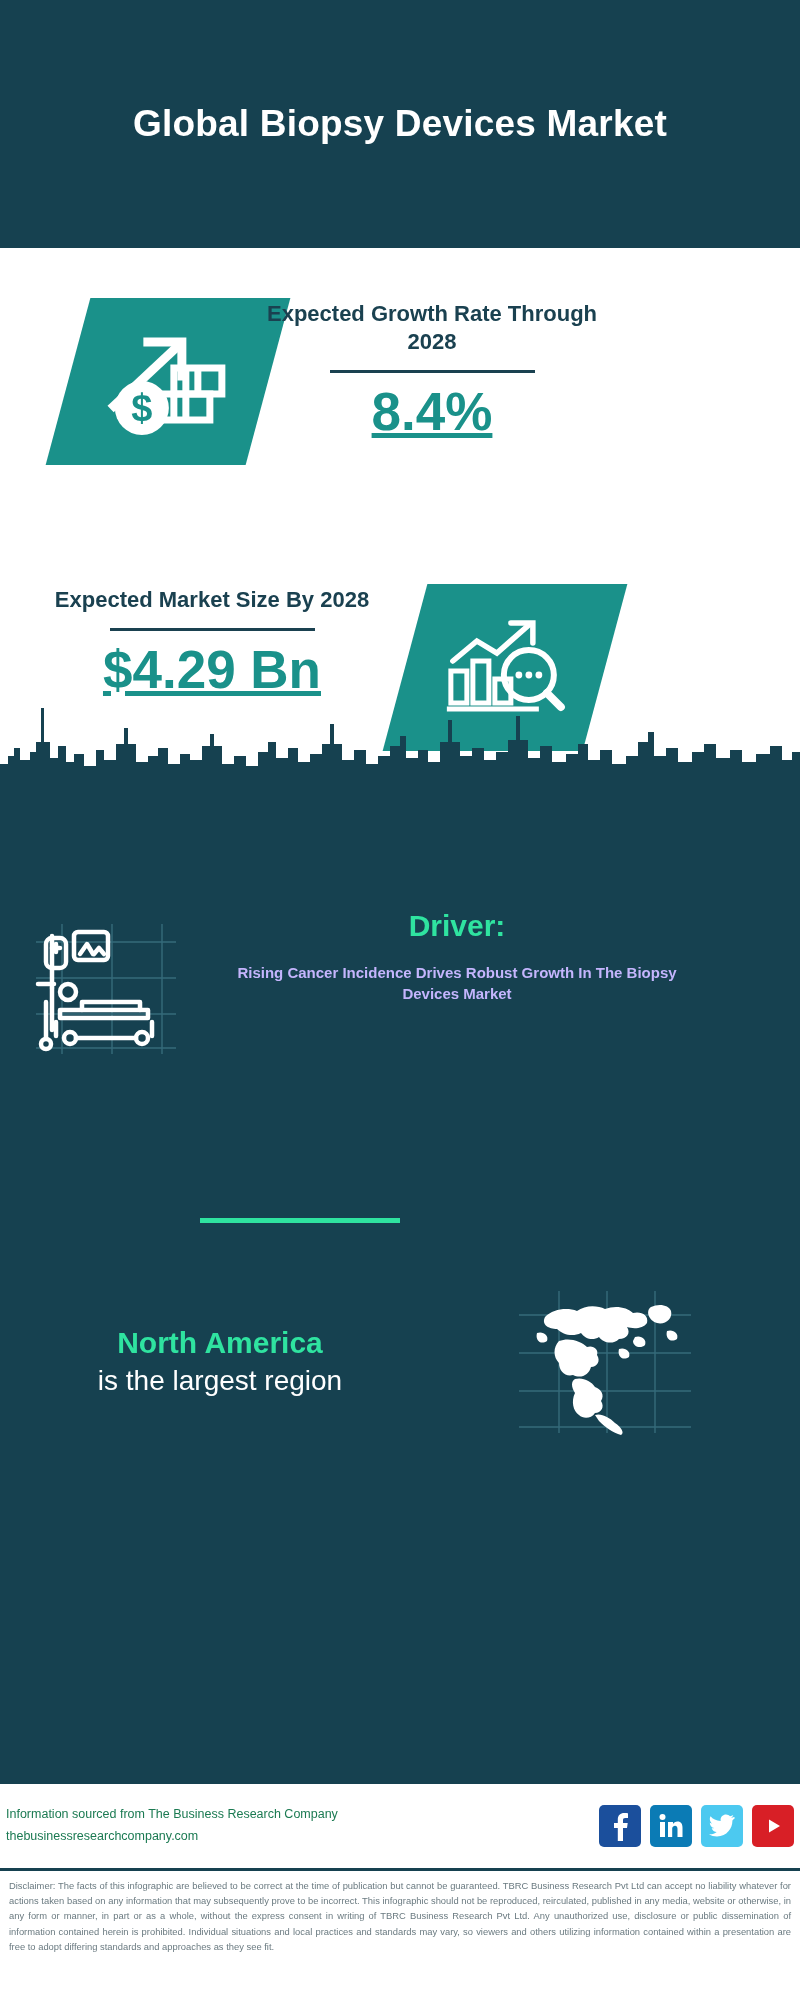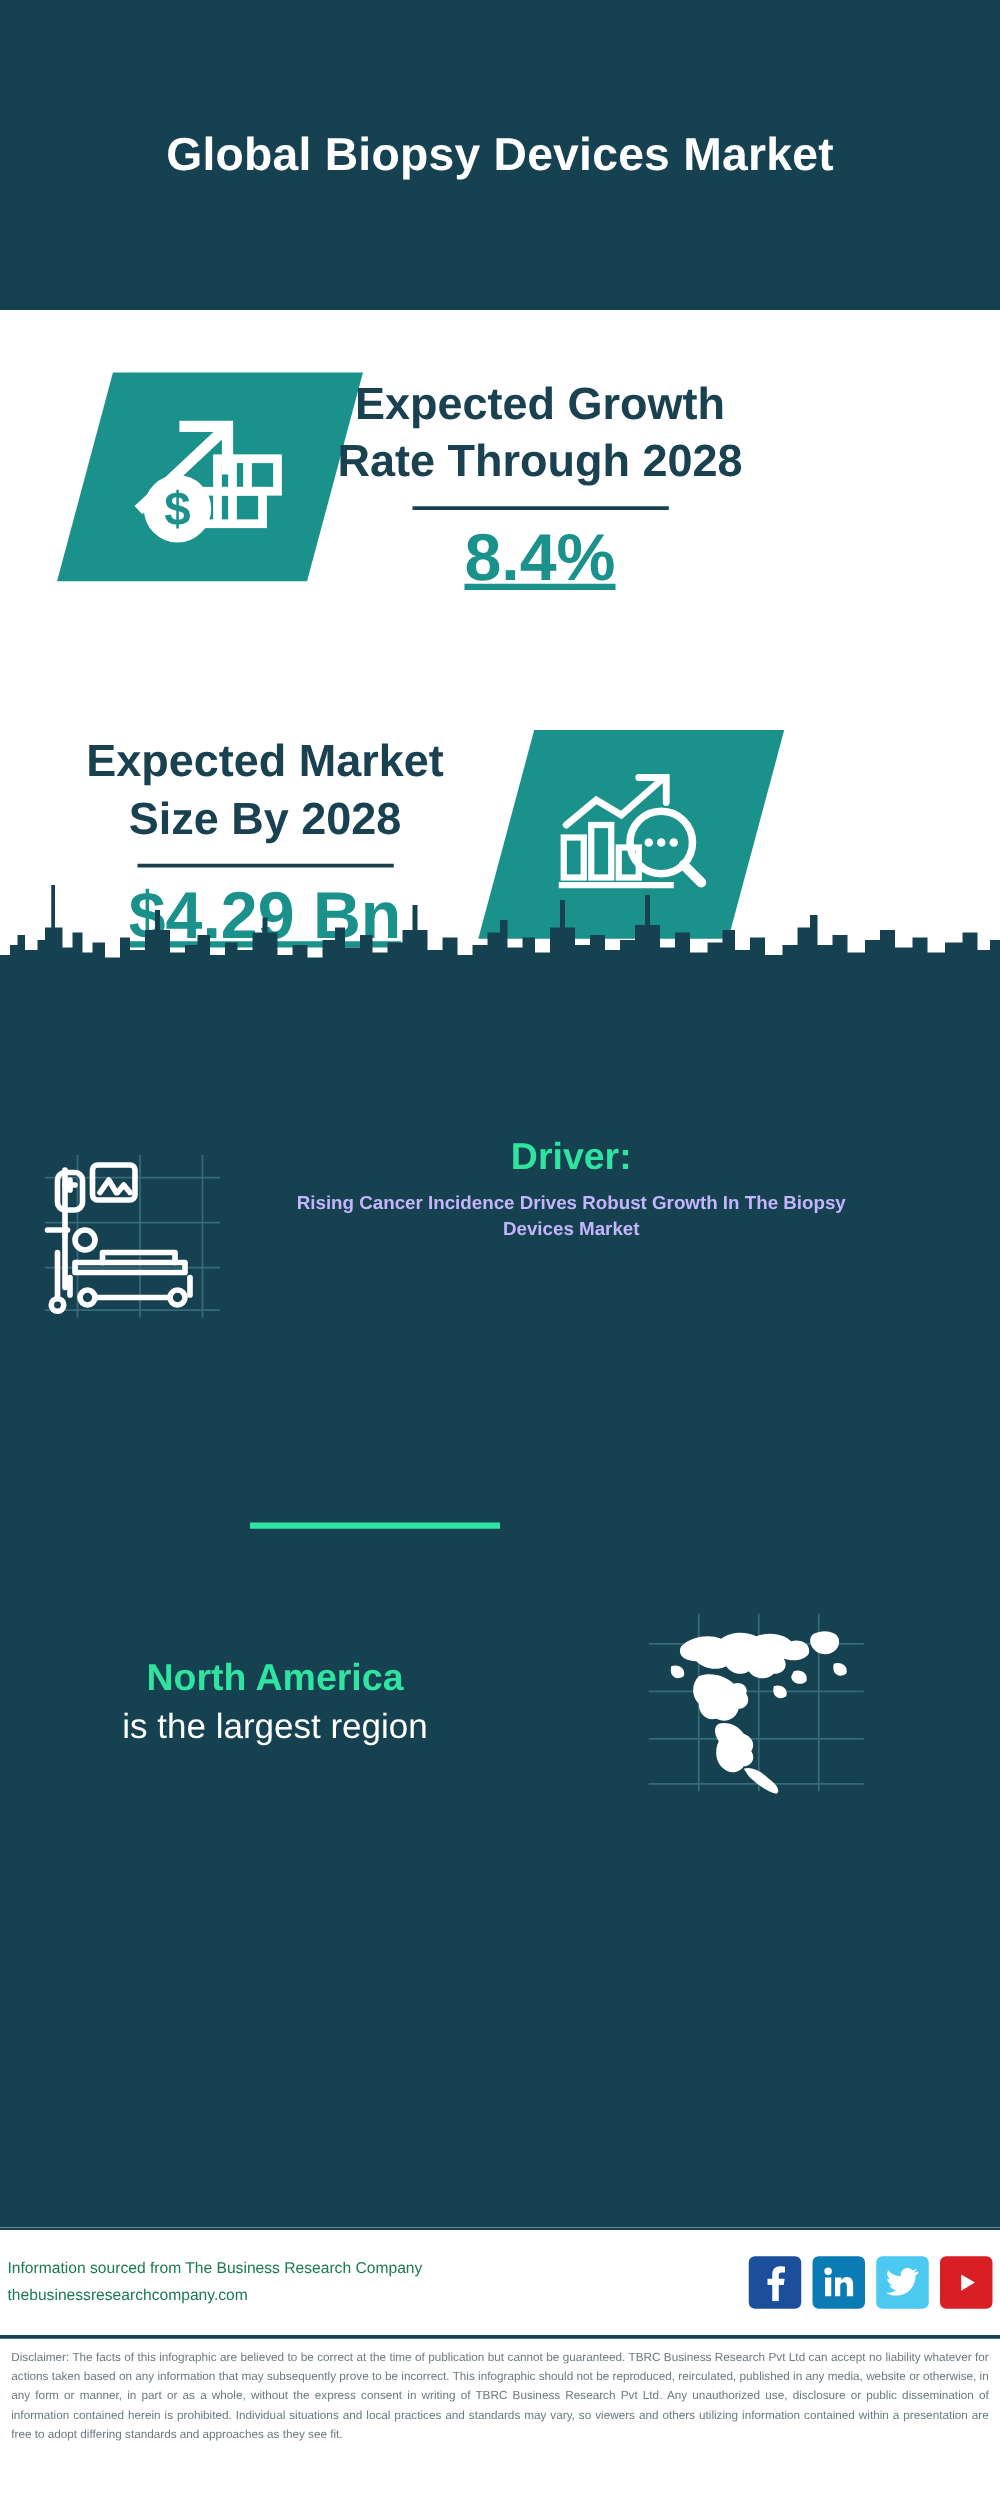--- a/index.html
+++ b/index.html
@@ -41,21 +41,21 @@
 
   .row1-icon { left: 68px; top: 50px; }
   .row2-icon { left: 405px; top: 336px; }
 
   .stat-text { position: absolute; text-align: center; }
   .r1-text { left: 262px; top: 52px; width: 340px; }
   .r2-text { left: 42px; top: 338px; width: 340px; }
 
   .stat-label {
     color: #1a4150;
-    font-size: 36px;
+    font-size: 22px;
     font-weight: bold;
     line-height: 1.27;
   }
   .rule {
     height: 3px; background: #1a4150;
     width: 205px; margin: 14px auto 10px auto;
   }
   .stat-value {
     color: #1a918a;
     font-size: 53px;
@@ -67,21 +67,21 @@
   
   .dark { position: relative; width:800px; height: 1000px; background:#164150; }
   .skyline { position:absolute; top:-84px; left:0; width:800px; height:90px; display:block; }
 
   .driver-block { position:absolute; top:126px; left:0; width:800px; }
   .driver-row { display:flex; align-items:flex-start; }
   .driver-icon { width: 210px; display:flex; justify-content:center; padding-top: 10px; }
   .driver-copy { width: 520px; text-align:center; padding-right:26px;}
   .driver-head {
     color:#2fe3a0; font-size: 30px; font-weight:bold; line-height:1.2;
-    margin-bottom: 8px;
+    margin-bottom: 18px;
   }
   .driver-text {
     color:#c4b5fd; font-size: 15px; font-weight:bold; line-height:1.42;
   }
 
   .divider {
     position:absolute; top:436px; left:200px;
     width: 200px; height: 5px; background:#2fe3a0;
   }
 

